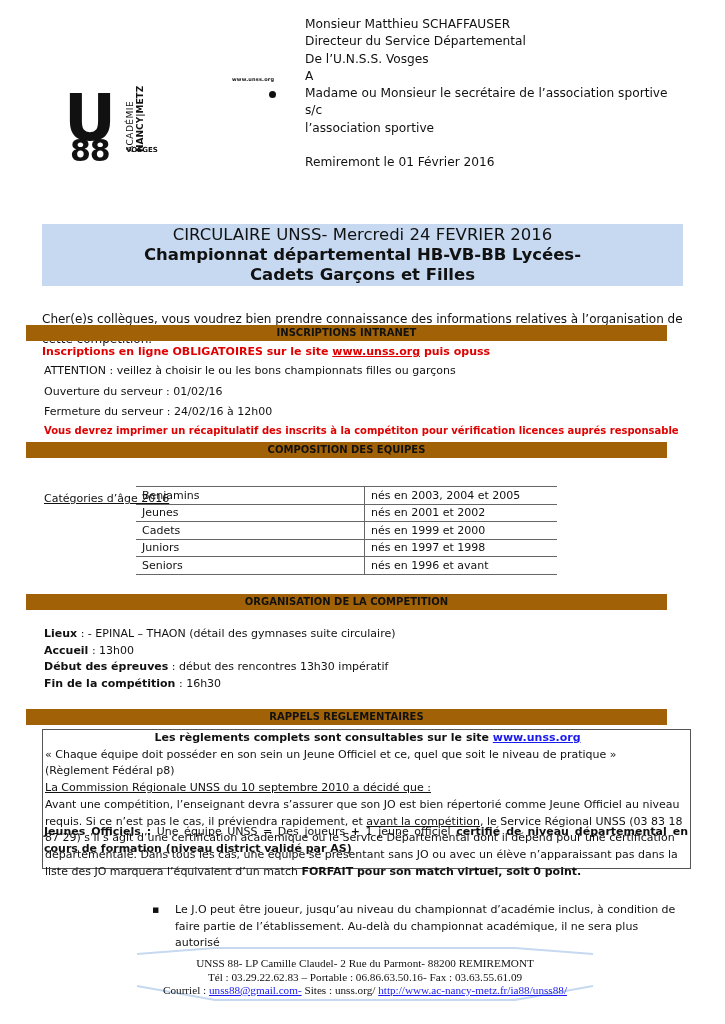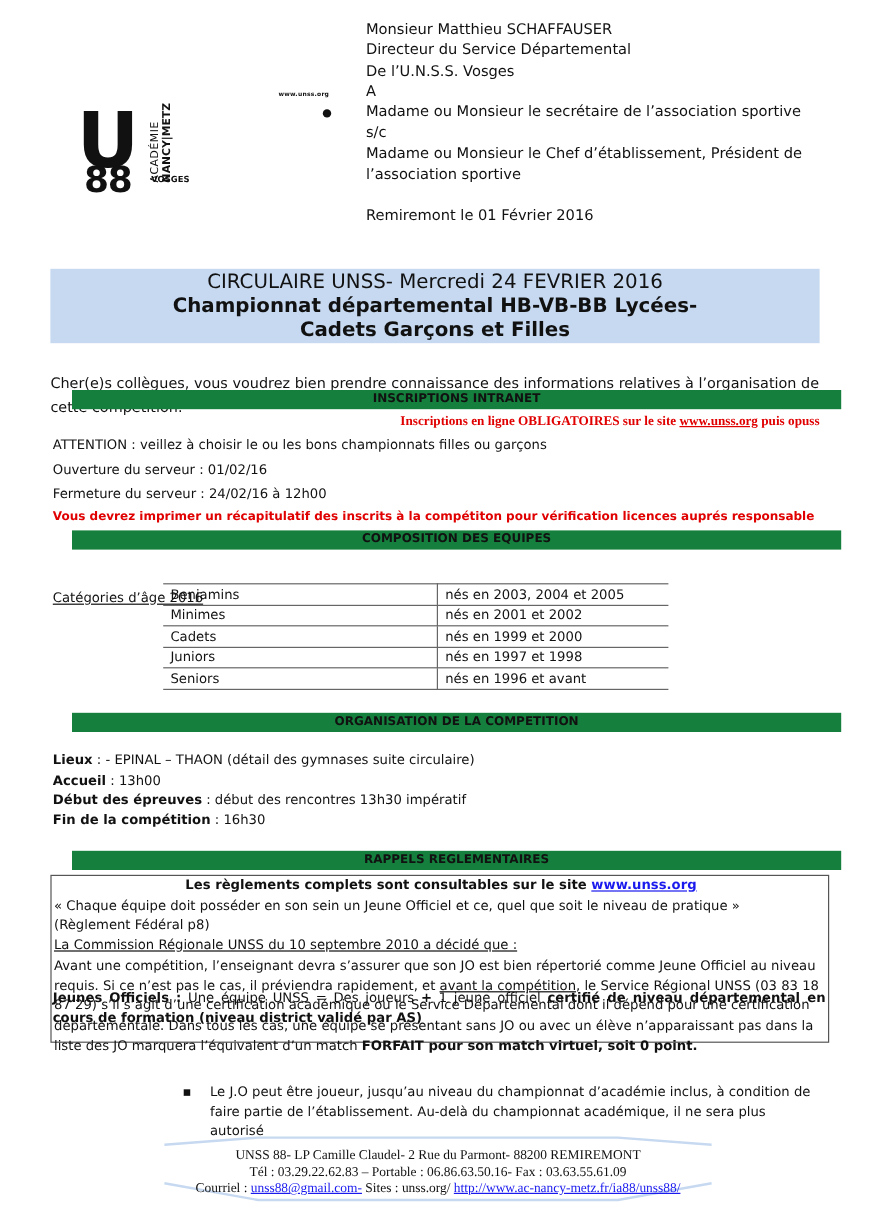--- a/index.html
+++ b/index.html
@@ -25,21 +25,21 @@
   .address div { white-space: nowrap; }
   .address .gap { height: 17px; }
 
   
   .titlebox { left: 42px; top: 224px; width: 641px; height: 62px; background: #c6d9f0; text-align: center; }
   .titlebox .t1 { font-size: 16.5px; line-height: 20px; margin-top: 1px; }
   .titlebox .t2, .titlebox .t3 { font-size: 16.5px; line-height: 20px; font-weight: bold; text-align: center; }
 
   .intro { left: 42px; top: 289px; width: 650px; font-size: 12px; line-height: 20px; margin-top: 20px; }
 
-  .section-bar { position: absolute; left: 60px; width: 641px; height: 16px; background: #15803d;
+  .section-bar { position: absolute; left: 26px; width: 641px; height: 16px; background: #a16207;
                  text-align: center; font-size: 10px; font-weight: bold; line-height: 16px; }
 
   .red { color: #e00000; font-weight: bold; }
   .red a { color: #e00000; }
   .line { position: absolute; left: 44px; font-size: 11px; white-space: nowrap; }
 
   table.cat { position: absolute; left: 136px; top: 486px; width: 421px; border-collapse: collapse; font-size: 11px; }
   table.cat td { height: 16.5px; padding: 0 6px; border-bottom: 1px solid #666; }
   table.cat tr:first-child td { border-top: 1.5px solid #666; }
   table.cat td.c1 { width: 216px; border-right: 1px solid #666; }
@@ -79,53 +79,52 @@
   <span class="vosges">VOSGES</span>
 </div>
 
 <div class="abs address">
   <div>Monsieur Matthieu SCHAFFAUSER</div>
   <div>Directeur du Service Départemental</div>
   <div>De l’U.N.S.S. Vosges</div>
   <div>A</div>
   <div>Madame ou Monsieur le secrétaire de l’association sportive</div>
   <div>s/c</div>
-  <div>Madame ou Monsieur le Chef d’établissement, Président de</div>
   <div>l’association sportive</div>
   <div class="gap"></div>
   <div>Remiremont le 01 Février 2016</div>
 </div>
 
 <div class="abs titlebox">
   <div class="t1">CIRCULAIRE UNSS- Mercredi 24 FEVRIER 2016</div>
   <div class="t2">Championnat départemental HB-VB-BB Lycées-</div>
   <div class="t3">Cadets Garçons et Filles</div>
 </div>
 
 <div class="abs intro">Cher(e)s collègues, vous voudrez bien prendre connaissance des informations relatives à l’organisation de cette compétition.</div>
 
 <div class="section-bar" style="top:325px;">INSCRIPTIONS INTRANET</div>
-<div class="abs red" style="left:42px; top:345px; width:641px; text-align:right; font-size:11px;font-family:Liberation Serif, serif;">
+<div class="abs red" style="left:42px; top:345px; width:641px; text-align:left; font-size:11px;">
   <span>Inscriptions en ligne OBLIGATOIRES sur le site </span><a href="#">www.unss.org</a><span> puis opuss</span>
 </div>
 <div class="line" style="top:364px;">ATTENTION : veillez à choisir le ou les bons championnats filles ou garçons</div>
 <div class="line" style="top:385px;">Ouverture du serveur : 01/02/16</div>
 <div class="line" style="top:405px;">Fermeture du serveur : 24/02/16 à 12h00</div>
 <div class="line red" style="top:425px; font-size:10px;">Vous devrez imprimer un récapitulatif des inscrits à la compétiton pour vérification licences auprés responsable</div>
 
 <div class="section-bar" style="top:442px;">COMPOSITION DES EQUIPES</div>
 <div class="line u" style="top:463px;margin-top:29px;">Catégories d’âge 2016</div>
 <table class="cat">
   <tbody>
       <tr>
         <td class="c1">Benjamins</td>
         <td>nés en 2003, 2004 et 2005</td>
       </tr>
   <tr>
-        <td class="c1">Minimes</td>
+        <td class="c1">Jeunes</td>
         <td>nés en 2001 et 2002</td>
       </tr>
   <tr>
         <td class="c1">Cadets</td>
         <td>nés en 1999 et 2000</td>
       </tr>
   <tr>
         <td class="c1">Juniors</td>
         <td>nés en 1997 et 1998</td>
       </tr>

